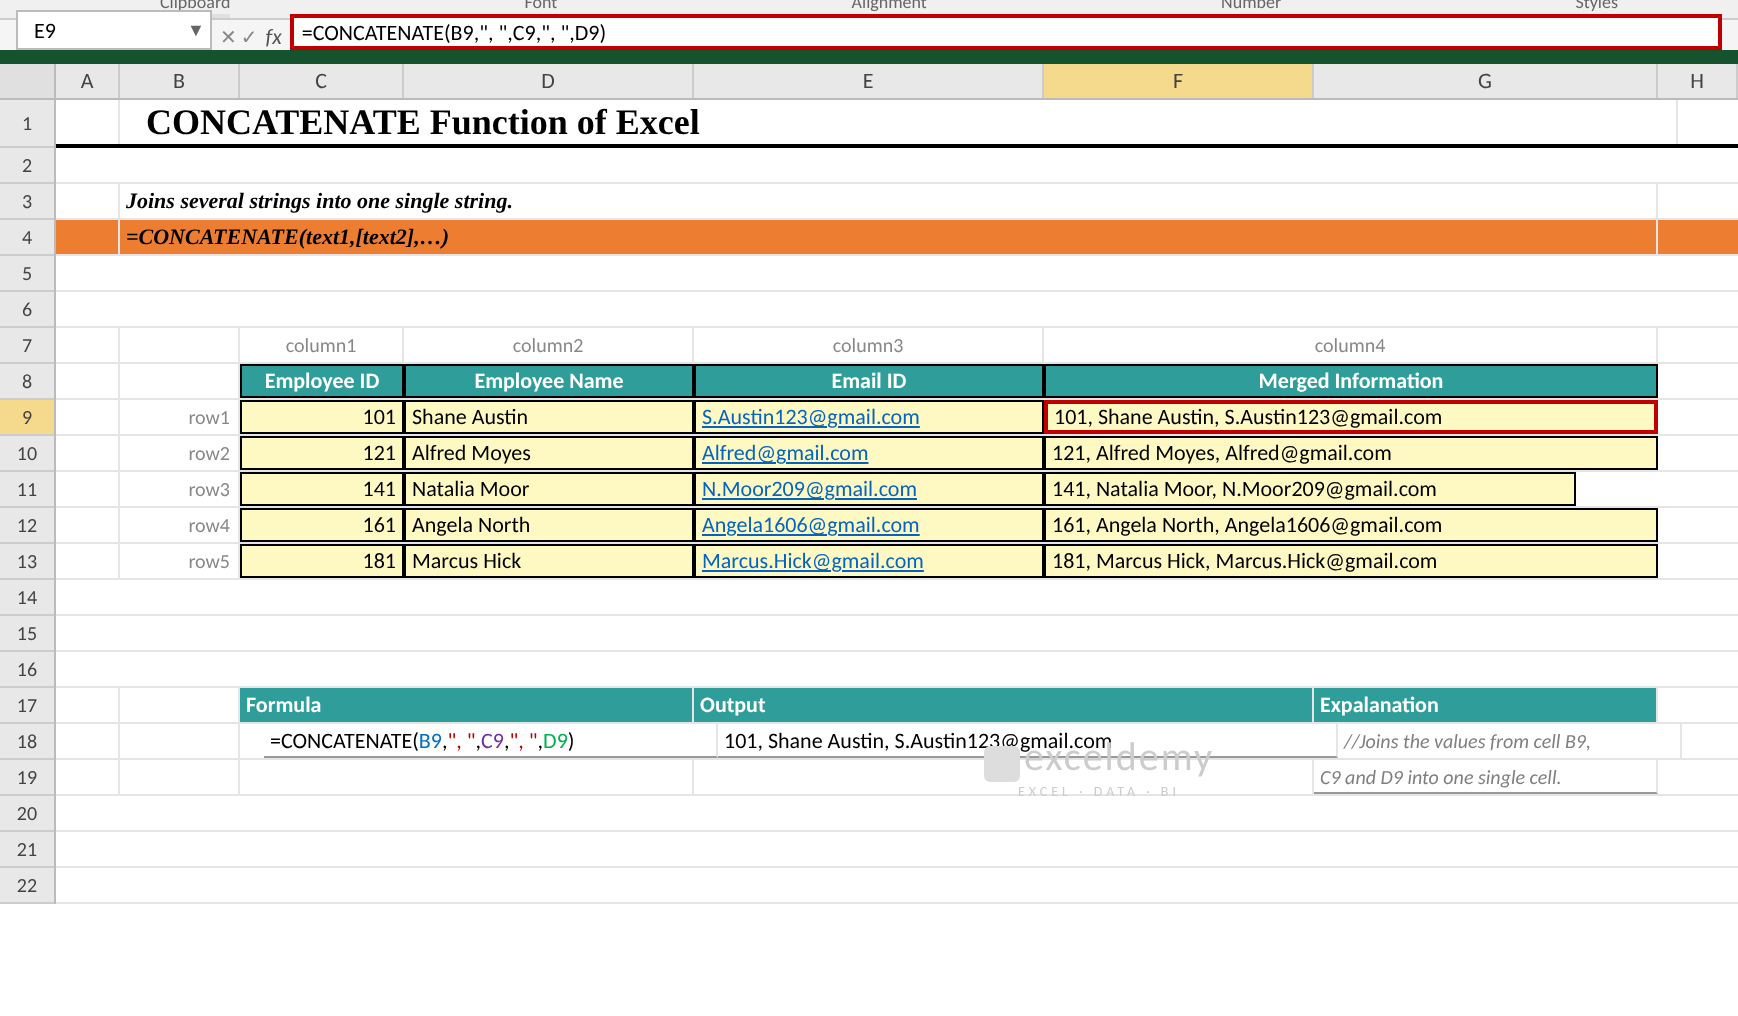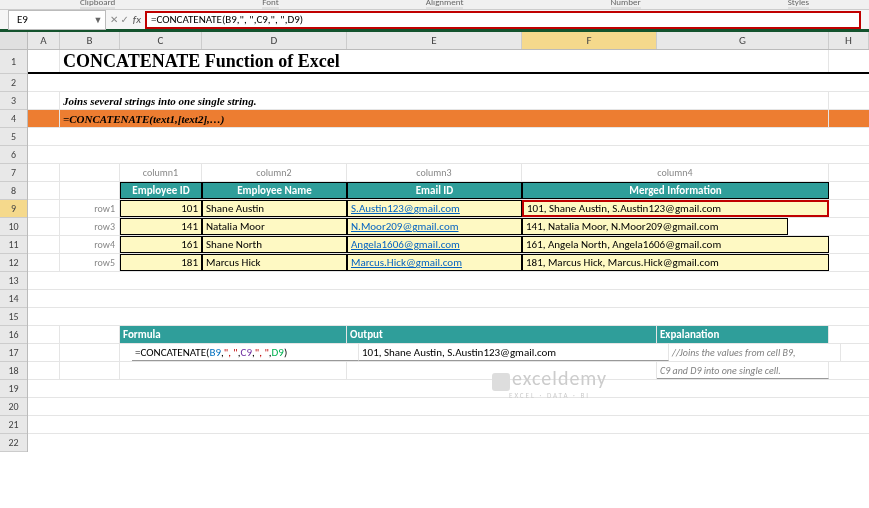--- a/index.html
+++ b/index.html
@@ -1,21 +1,21 @@
 <!DOCTYPE html>
 <html><head>
   <meta charset="utf-8">
   <style>
     * { box-sizing: border-box; margin: 0; padding: 0; }
     body { font-family: Calibri, Arial, sans-serif; font-size: 12px; background: #fff; width: 869px; height: 508px; overflow: hidden; }
     
     .ribbon-edge { height: 10px; background: #f0f0f0; border-bottom: 1px solid #ccc; display: flex; align-items: flex-end; justify-content: space-between; padding: 0 60px 0 80px; font-size: 9px; color: #666; }
     .ribbon-edge span { border-bottom: 2px solid #e0e0e0; }
     
-    .namebox-row { display: flex; align-items: center; height: 22px; background: #f5f5f5; border-bottom: 3px solid #14532d; }
+    .namebox-row { display: flex; align-items: flex-end; height: 22px; background: #f5f5f5; border-bottom: 7px solid #14532d; }
     .namebox { width: 98px; height: 20px; background: #fff; border: 1px solid #bbb; margin-left: 8px; display: flex; align-items: center; padding-left: 8px; font-size: 11px; }
     .namebox-arrow { width: 14px; text-align: center; color: #666; font-size: 9px; }
     .fx-btns { display: flex; gap: 2px; margin: 0 4px; color: #888; font-size: 10px; }
     .fx-label { font-style: italic; color: #555; font-size: 11px; margin-right: 4px; }
     .formula-bar-wrap { flex: 1; height: 18px; border: 2px solid #c00000; background: #fff; display: flex; align-items: center; padding-left: 4px; font-size: 11px; margin-right: 8px; }
     
     .sheet { position: relative; }
     .col-headers { display: flex; height: 18px; background: #e8e8e8; border-bottom: 1px solid #bbb; }
     .corner { width: 28px; border-right: 1px solid #bbb; background: #e0e0e0; }
     .col-h { border-right: 1px solid #ccc; text-align: center; color: #444; font-size: 11px; line-height: 18px; }
@@ -30,21 +30,21 @@
     .col-F.sel { background: #f5d98c; }
     
     .grid-body { display: flex; }
     .row-headers { width: 28px; background: #e8e8e8; border-right: 1px solid #bbb; }
     .row-h { height: 18px; border-bottom: 1px solid #ccc; text-align: center; color: #444; font-size: 10px; line-height: 18px; }
     .row-h.r1 { height: 24px; line-height: 24px; }
     .row-h.sel { background: #f5d98c; }
     
     .cells { position: relative; flex: 1; }
     .cell-row { display: flex; height: 18px; border-bottom: 1px solid #e5e5e5; }
-    .cell-row.r1 { height: 24px; }
+    .cell-row.r1 { height: 24px; gap: 10px; }
     .cell { border-right: 1px solid #e5e5e5; padding: 0 3px; overflow: hidden; white-space: nowrap; font-size: 11px; display: flex; align-items: center; }
     
     .title { font-family: 'Times New Roman', serif; font-size: 18px; font-weight: bold; }
     .underline-border { border-bottom: 2px solid #000 !important; }
     .italic-bold { font-family: 'Times New Roman', serif; font-style: italic; font-weight: bold; font-size: 11px; }
     .orange-row { background: #ED7D31; }
     
     .col-label { text-align: center; color: #888; font-size: 10px; justify-content: center; }
     .row-label { color: #888; font-size: 10px; padding-right: 4px; justify-content: flex-end; }
     
@@ -177,35 +177,43 @@
 
       <div class="cell-row">
         <div class="cell col-A"></div>
         <div class="cell col-B row-label">row1</div>
         <div class="cell col-C tbl-cell right">101</div>
         <div class="cell col-D tbl-cell">Shane Austin</div>
         <div class="cell col-E tbl-cell email">S.Austin123@gmail.com</div>
         <div class="cell tbl-cell red-box" style="width:307px">101, Shane Austin, S.Austin123@gmail.com</div>
       </div>
 
+      <div class="cell-row">
+        <div class="cell col-A"></div>
+        <div class="cell col-B row-label">row2</div>
+        <div class="cell col-C tbl-cell right">121</div>
+        <div class="cell col-D tbl-cell">Alfred Moyes</div>
+        <div class="cell col-E tbl-cell email">Alfred@gmail.com</div>
+        <div class="cell tbl-cell" style="width:307px">121, Alfred Moyes, Alfred@gmail.com</div>
+      </div>
 
       <div class="cell-row">
         <div class="cell col-A"></div>
         <div class="cell col-B row-label">row3</div>
         <div class="cell col-C tbl-cell right">141</div>
         <div class="cell col-D tbl-cell">Natalia Moor</div>
         <div class="cell col-E tbl-cell email">N.Moor209@gmail.com</div>
         <div class="cell tbl-cell" style="width:266px">141, Natalia Moor, N.Moor209@gmail.com</div>
       </div>
 
       <div class="cell-row">
         <div class="cell col-A"></div>
         <div class="cell col-B row-label">row4</div>
         <div class="cell col-C tbl-cell right">161</div>
-        <div class="cell col-D tbl-cell">Shane North</div>
+        <div class="cell col-D tbl-cell">Angela North</div>
         <div class="cell col-E tbl-cell email">Angela1606@gmail.com</div>
         <div class="cell tbl-cell" style="width:307px">161, Angela North, Angela1606@gmail.com</div>
       </div>
 
       <div class="cell-row">
         <div class="cell col-A"></div>
         <div class="cell col-B row-label">row5</div>
         <div class="cell col-C tbl-cell right">181</div>
         <div class="cell col-D tbl-cell">Marcus Hick</div>
         <div class="cell col-E tbl-cell email">Marcus.Hick@gmail.com</div>

